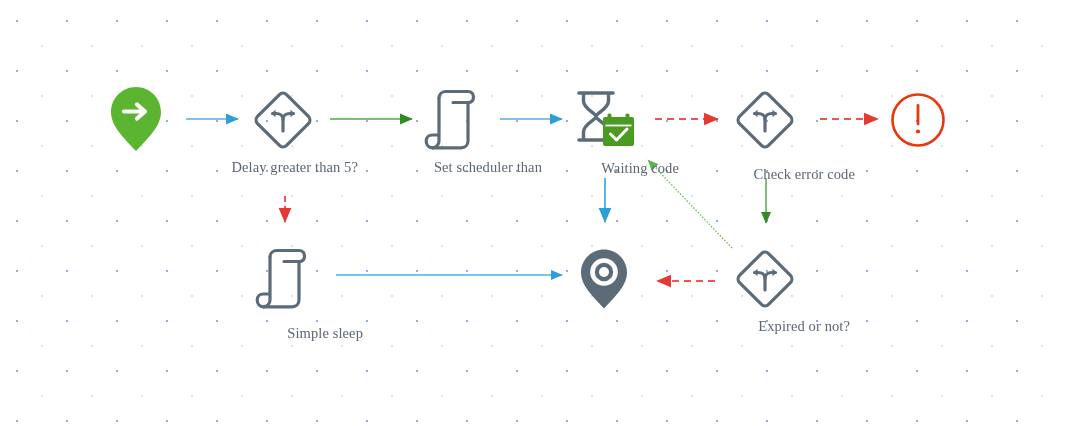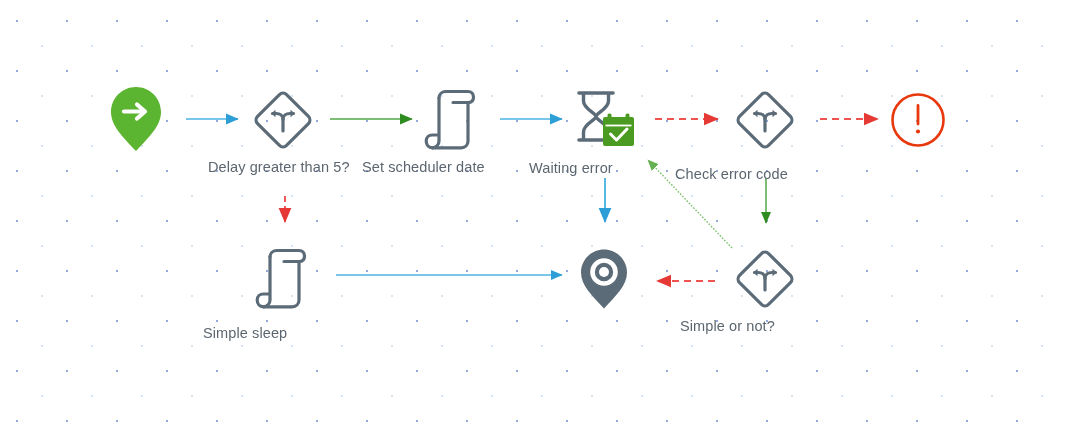--- a/index.html
+++ b/index.html
@@ -26,26 +26,26 @@
     height: 0;
   }
   .glyph {
     position: absolute;
     transform: translate(-50%, -50%);
     line-height: 0;
   }
   .node-label {
     position: absolute;
     transform: translate(-50%, 0);
-    text-align: left;
+    text-align: right;
     color: #5c6670;
     font-size: 14.5px;
     line-height: 19px;
     white-space: pre-line;
-    font-family: Liberation Sans, sans-serif;
+    font-family: Liberation Serif, serif;
     letter-spacing: 0.1px;
   }
   svg.edges {
     position: absolute;
     left: 0;
     top: 0;
     width: 1066px;
     height: 426px;
     overflow: visible;
     pointer-events: none;
@@ -119,38 +119,38 @@
   </div>
 
   <div class="node" style="left:452px; top:120px;">
     <div class="glyph" style="left:0; top:0;">
       <svg width="58" height="62" viewBox="0 0 58 62">
         <path d="M16 9 C16 5.2 19 2.5 23 2.5 L45 2.5 C48.5 2.5 50.5 5 50.5 8.2 C50.5 11.4 48.5 13.5 45 13.5 L30 13.5" fill="none" stroke="#5c6b78" stroke-width="3.2" stroke-linecap="round" stroke-linejoin="round"></path>
         <path d="M16 9 L16 52 C16 56 13 58.8 9.4 58.8 C5.8 58.8 3.2 56 3.2 52 C3.2 48.4 5.8 46 9.4 46 L16 46" fill="none" stroke="#5c6b78" stroke-width="3.2" stroke-linecap="round" stroke-linejoin="round"></path>
         <path d="M45 13.5 L45 52 C45 56 42 58.8 38.2 58.8 L9.4 58.8" fill="none" stroke="#5c6b78" stroke-width="3.2" stroke-linecap="round" stroke-linejoin="round"></path>
       </svg>
     </div>
-    <div class="node-label" style="left:0; top:38px; width:180px;">Set scheduler date</div>
+    <div class="node-label" style="left:0; top:38px; width:180px;">Set scheduler than</div>
   </div>
 
   <div class="node" style="left:604px; top:119px;">
     <div class="glyph" style="left:0; top:0;">
       <svg width="66" height="62" viewBox="0 0 66 62">
         <path d="M8 5 L42 5" stroke="#5c6b78" stroke-width="3.6" stroke-linecap="round"></path>
         <path d="M8 52 L42 52" stroke="#5c6b78" stroke-width="3.6" stroke-linecap="round"></path>
         <path d="M12.5 5 L12.5 13 C12.5 21 25 25 25 28.5 C25 32 12.5 36 12.5 44 L12.5 52" fill="none" stroke="#5c6b78" stroke-width="3.4" stroke-linejoin="round"></path>
         <path d="M37.5 5 L37.5 13 C37.5 21 25 25 25 28.5 C25 32 37.5 36 37.5 44 L37.5 52" fill="none" stroke="#5c6b78" stroke-width="3.4" stroke-linejoin="round"></path>
         <rect x="32" y="29" width="31" height="29" rx="2" fill="#4b9b22"></rect>
         <rect x="36.5" y="25.5" width="4" height="7" rx="1.6" fill="#4b9b22"></rect>
         <rect x="54.5" y="25.5" width="4" height="7" rx="1.6" fill="#4b9b22"></rect>
         <path d="M34.5 37.5 L60.5 37.5" stroke="#ffffff" stroke-width="1.8"></path>
         <path d="M39.5 46 L45.5 52 L56 41" stroke="#ffffff" stroke-width="3" fill="none" stroke-linecap="round" stroke-linejoin="round"></path>
       </svg>
     </div>
-    <div class="node-label" style="left:0; top:40px; width:150px;">Waiting error</div>
+    <div class="node-label" style="left:0; top:40px; width:150px;">Waiting code</div>
   </div>
 
   <div class="node" style="left:765px; top:120px;">
     <div class="glyph" style="left:0; top:0;">
       <svg width="60" height="60" viewBox="0 0 60 60">
         <rect x="9.5" y="9.5" width="41" height="41" rx="5" ry="5" transform="rotate(45 30 30)" fill="none" stroke="#5c6b78" stroke-width="3.2"></rect>
         <path d="M30 41 L30 29.5 C30 25.5 33 23.5 37 23.5 L40.5 23.5" fill="none" stroke="#5c6b78" stroke-width="3.2" stroke-linecap="round"></path>
         <path d="M30 29.5 C30 25.5 27 23.5 23 23.5 L19.5 23.5" fill="none" stroke="#5c6b78" stroke-width="3.2" stroke-linecap="round"></path>
         <path d="M22.5 19.8 L18.2 23.5 L22.5 27.2 Z" fill="#5c6b78"></path>
         <path d="M37.5 19.8 L41.8 23.5 L37.5 27.2 Z" fill="#5c6b78"></path>
@@ -193,16 +193,16 @@
   <div class="node" style="left:765px; top:279px;">
     <div class="glyph" style="left:0; top:0;">
       <svg width="60" height="60" viewBox="0 0 60 60">
         <rect x="9.5" y="9.5" width="41" height="41" rx="5" ry="5" transform="rotate(45 30 30)" fill="none" stroke="#5c6b78" stroke-width="3.2"></rect>
         <path d="M30 41 L30 29.5 C30 25.5 33 23.5 37 23.5 L40.5 23.5" fill="none" stroke="#5c6b78" stroke-width="3.2" stroke-linecap="round"></path>
         <path d="M30 29.5 C30 25.5 27 23.5 23 23.5 L19.5 23.5" fill="none" stroke="#5c6b78" stroke-width="3.2" stroke-linecap="round"></path>
         <path d="M22.5 19.8 L18.2 23.5 L22.5 27.2 Z" fill="#5c6b78"></path>
         <path d="M37.5 19.8 L41.8 23.5 L37.5 27.2 Z" fill="#5c6b78"></path>
       </svg>
     </div>
-    <div class="node-label" style="left:0; top:38px; width:170px;">Simple or not?</div>
+    <div class="node-label" style="left:0; top:38px; width:170px;">Expired or not?</div>
   </div>
 
 </div>
 
 </body></html>

